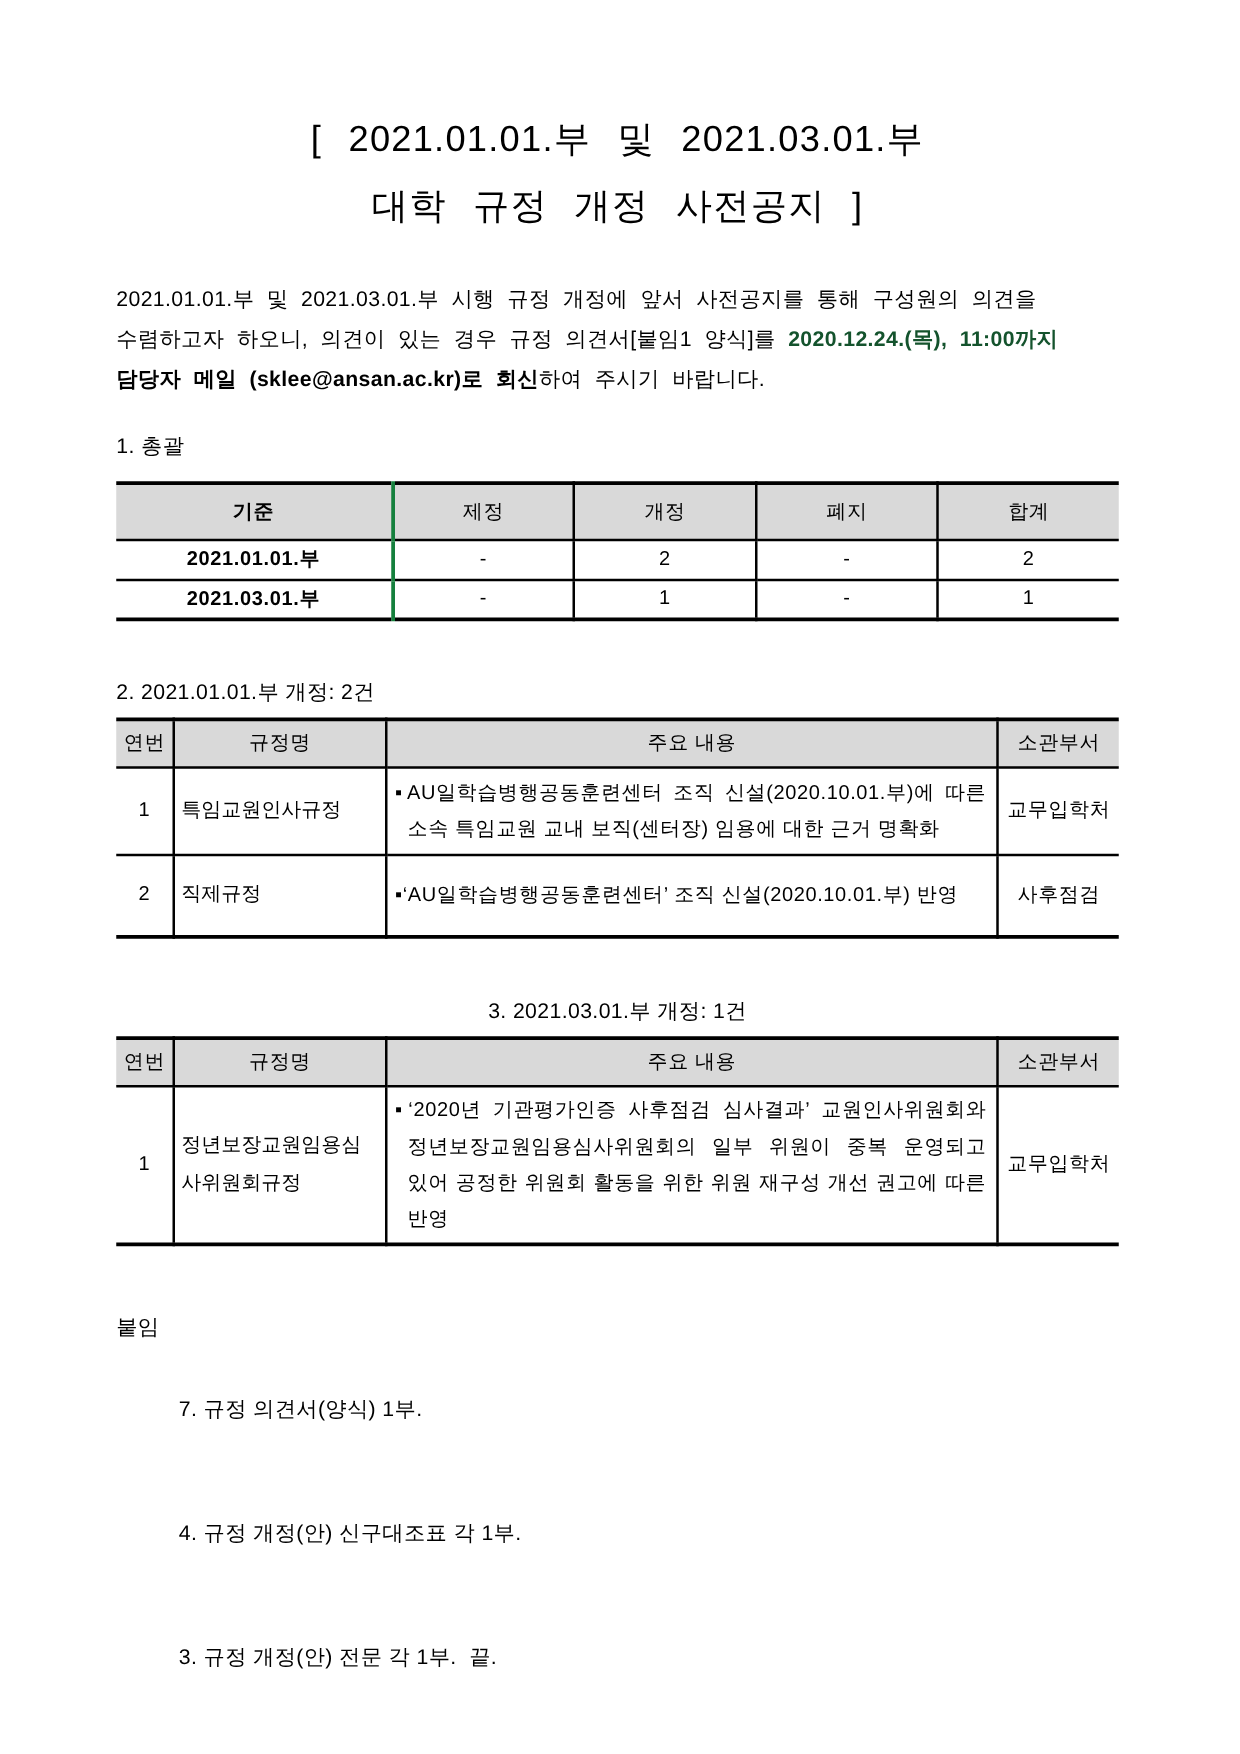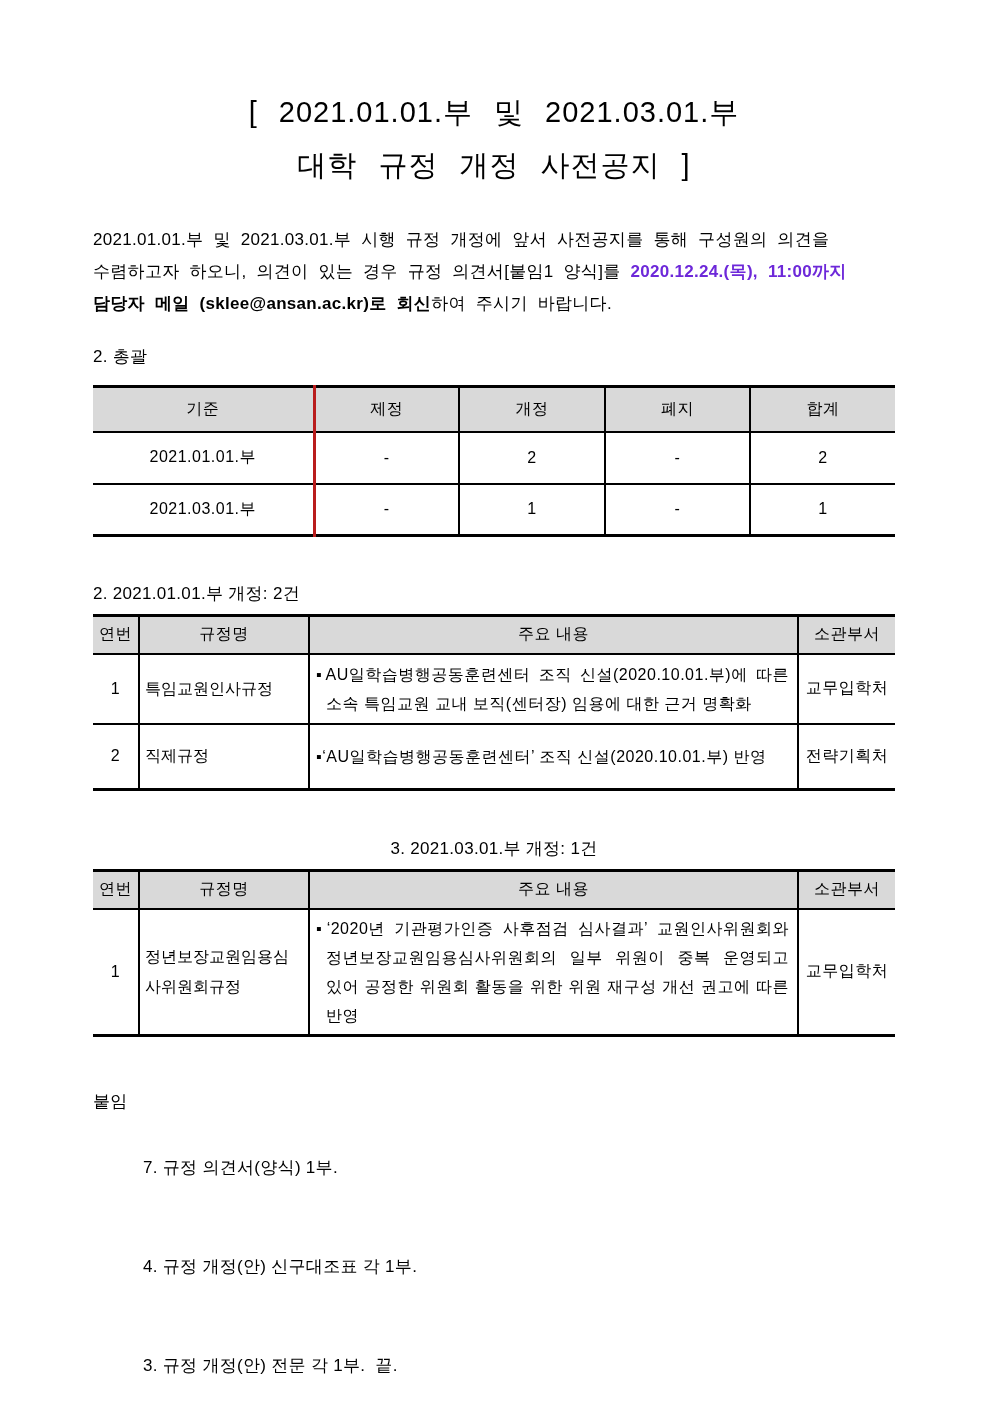--- a/index.html
+++ b/index.html
@@ -30,21 +30,21 @@
   .intro {
     margin-top: 32px;
     font-size: 17px;
     line-height: 32px;
     letter-spacing: 0.3px;
     word-spacing: 5px;
     word-break: keep-all;
     white-space: pre-wrap;
   }
   .bold { font-weight: 700; }
-  .blue { color: #6d28d9; }
+  .blue { color: #14532d; }
   
   .section-heading {
     font-size: 17px;
     line-height: 22px;
     letter-spacing: 0.3px;
     word-break: keep-all;
   }
   .sh-1 { margin-top: 26px; }
   .sh-2 { margin-top: 46px; }
   .sh-3 { margin-top: 47px; text-align: center; }
@@ -64,22 +64,22 @@
     letter-spacing: 0.5px;
   }
   th {
     background: #d9d9d9;
     font-weight: 400;
   }
   th:first-child, td:first-child { border-left: none; }
   th:last-child,  td:last-child  { border-right: none; }
   .t-summary { margin-top: 17px; }
   .t-summary th { height: 45px; }
-  .t-summary td { height: 52px; }
-  .t-summary th:first-child, .t-summary td:first-child { border-right: 3px solid #b91c1c; }
+  .t-summary td { height: 32px; }
+  .t-summary th:first-child, .t-summary td:first-child { border-right: 3px solid #15803d; font-weight: bold; }
   .t-rev { margin-top: 9px; }
   .t-rev th { height: 38px; }
   .row-h70 td { height: 70px; }
   .row-h66 td { height: 66px; }
   .row-h113 td { height: 113px; }
   .cell-name {
     text-align: left;
     padding-left: 5px; padding-right: 18px;
     line-height: 30px;
     letter-spacing: 0;
@@ -109,21 +109,21 @@
 
 <div class="page">
 
   <div class="title">
     <div>[ 2021.01.01.부 및 2021.03.01.부</div>
     <div>대학 규정 개정 사전공지 ]</div>
   </div>
 
   <p class="intro"><span>2021.01.01.부 및 2021.03.01.부 시행 규정 개정에 앞서 사전공지를 통해 구성원의 의견을 수렴하고자 하오니, 의견이 있는 경우 규정 의견서[붙임1 양식]를 </span><span class="blue bold">2020.12.24.(목), 11:00까지</span><span> </span><span class="bold">담당자 메일 (sklee@ansan.ac.kr)로 회신</span><span>하여 주시기 바랍니다.</span></p>
 
-  <div class="section-heading sh-1">2. 총괄</div>
+  <div class="section-heading sh-1">1. 총괄</div>
 
   <table class="t-summary">
     <colgroup>
       <col style="width:221px">
         <col style="width:145px">
         <col style="width:146px">
         <col style="width:145px">
         <col style="width:145px">
     </colgroup>
     <thead>
@@ -174,21 +174,21 @@
       <tr class="row-h70">
         <td>1</td>
         <td class="cell-name">특임교원인사규정</td>
         <td class="cell-content">▪AU일학습병행공동훈련센터 조직 신설(2020.10.01.부)에 따른 소속 특임교원 교내 보직(센터장) 임용에 대한 근거 명확화</td>
         <td>교무입학처</td>
       </tr>
       <tr class="row-h66">
         <td>2</td>
         <td class="cell-name">직제규정</td>
         <td class="cell-content">▪‘AU일학습병행공동훈련센터’ 조직 신설(2020.10.01.부) 반영</td>
-        <td>전략기획처</td>
+        <td>사후점검</td>
       </tr>
     </tbody>
   </table>
 
   <div class="section-heading sh-3">3. 2021.03.01.부 개정: 1건</div>
 
   <table class="t-rev">
     <colgroup>
       <col style="width:46px">
         <col style="width:170px">

